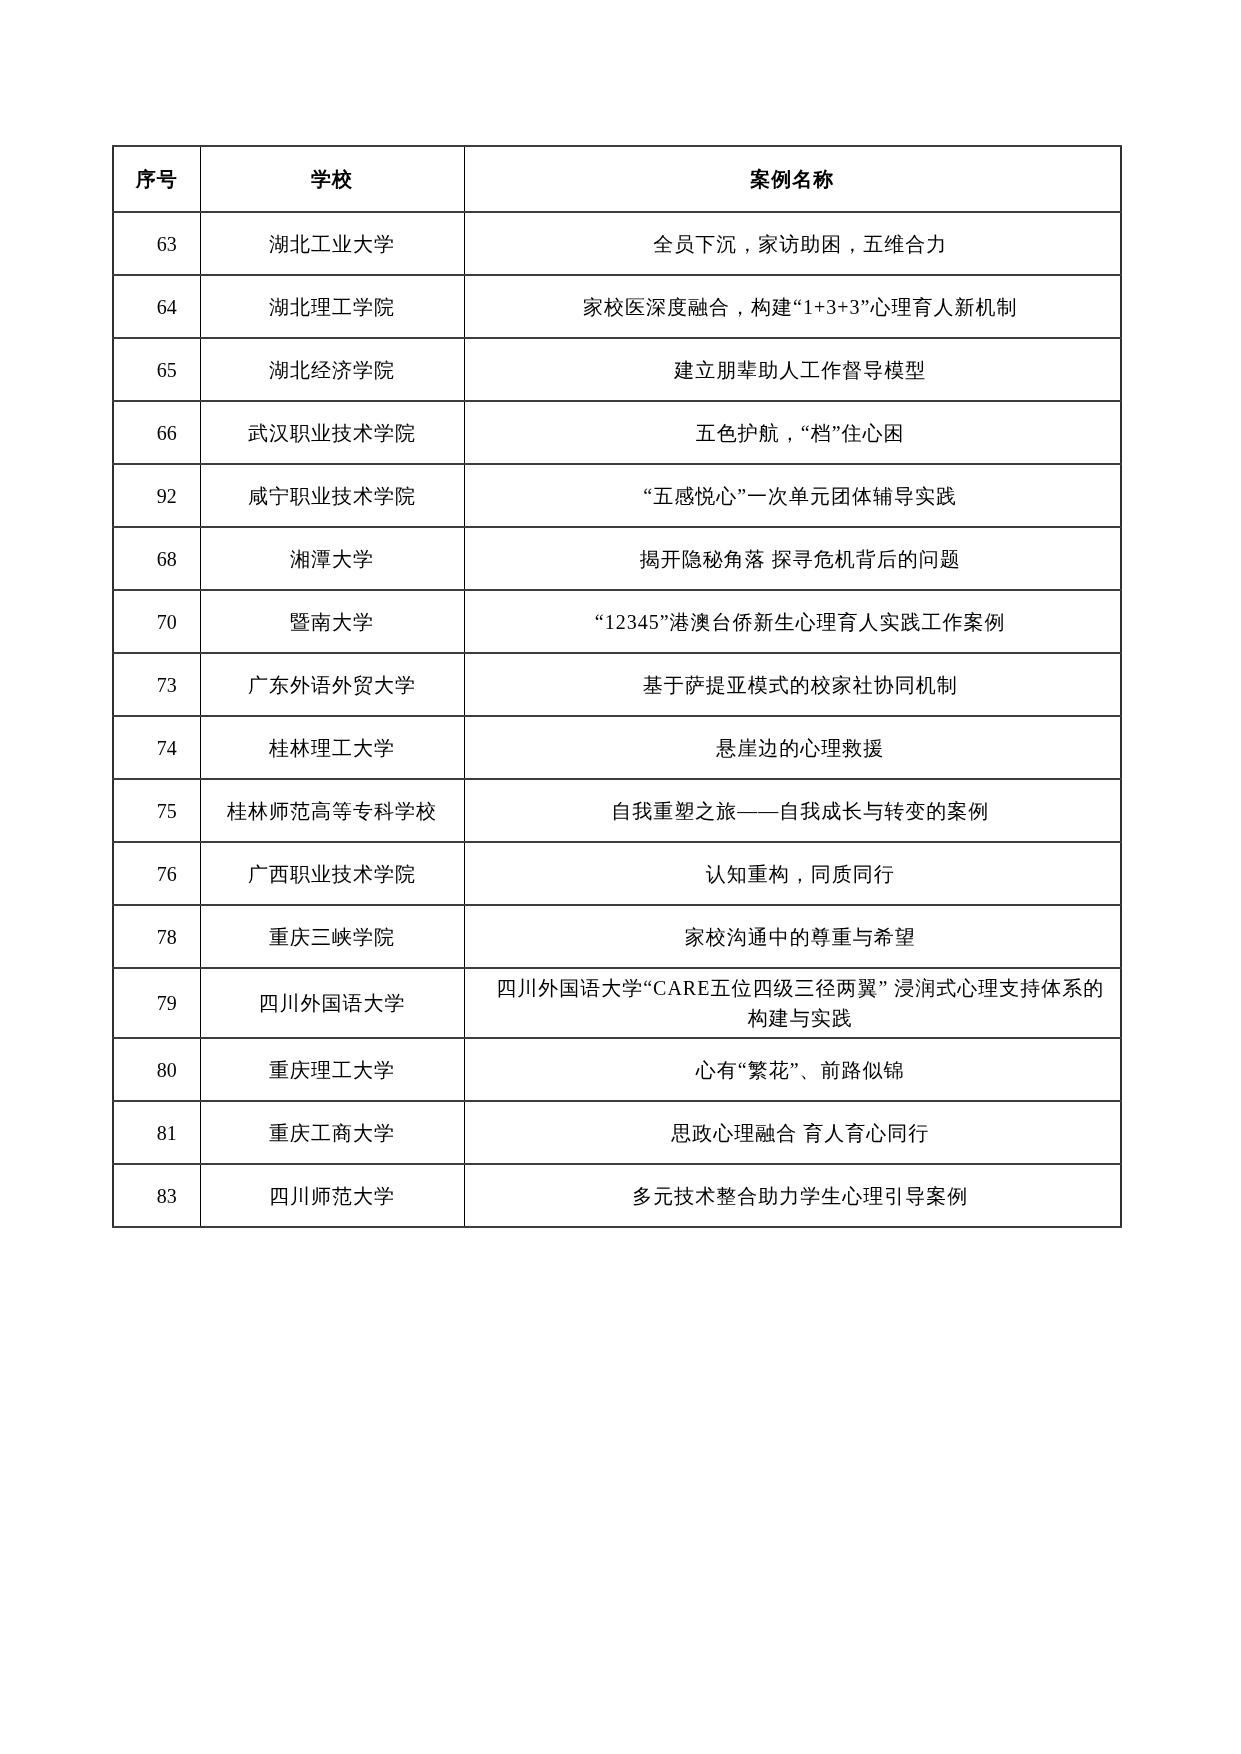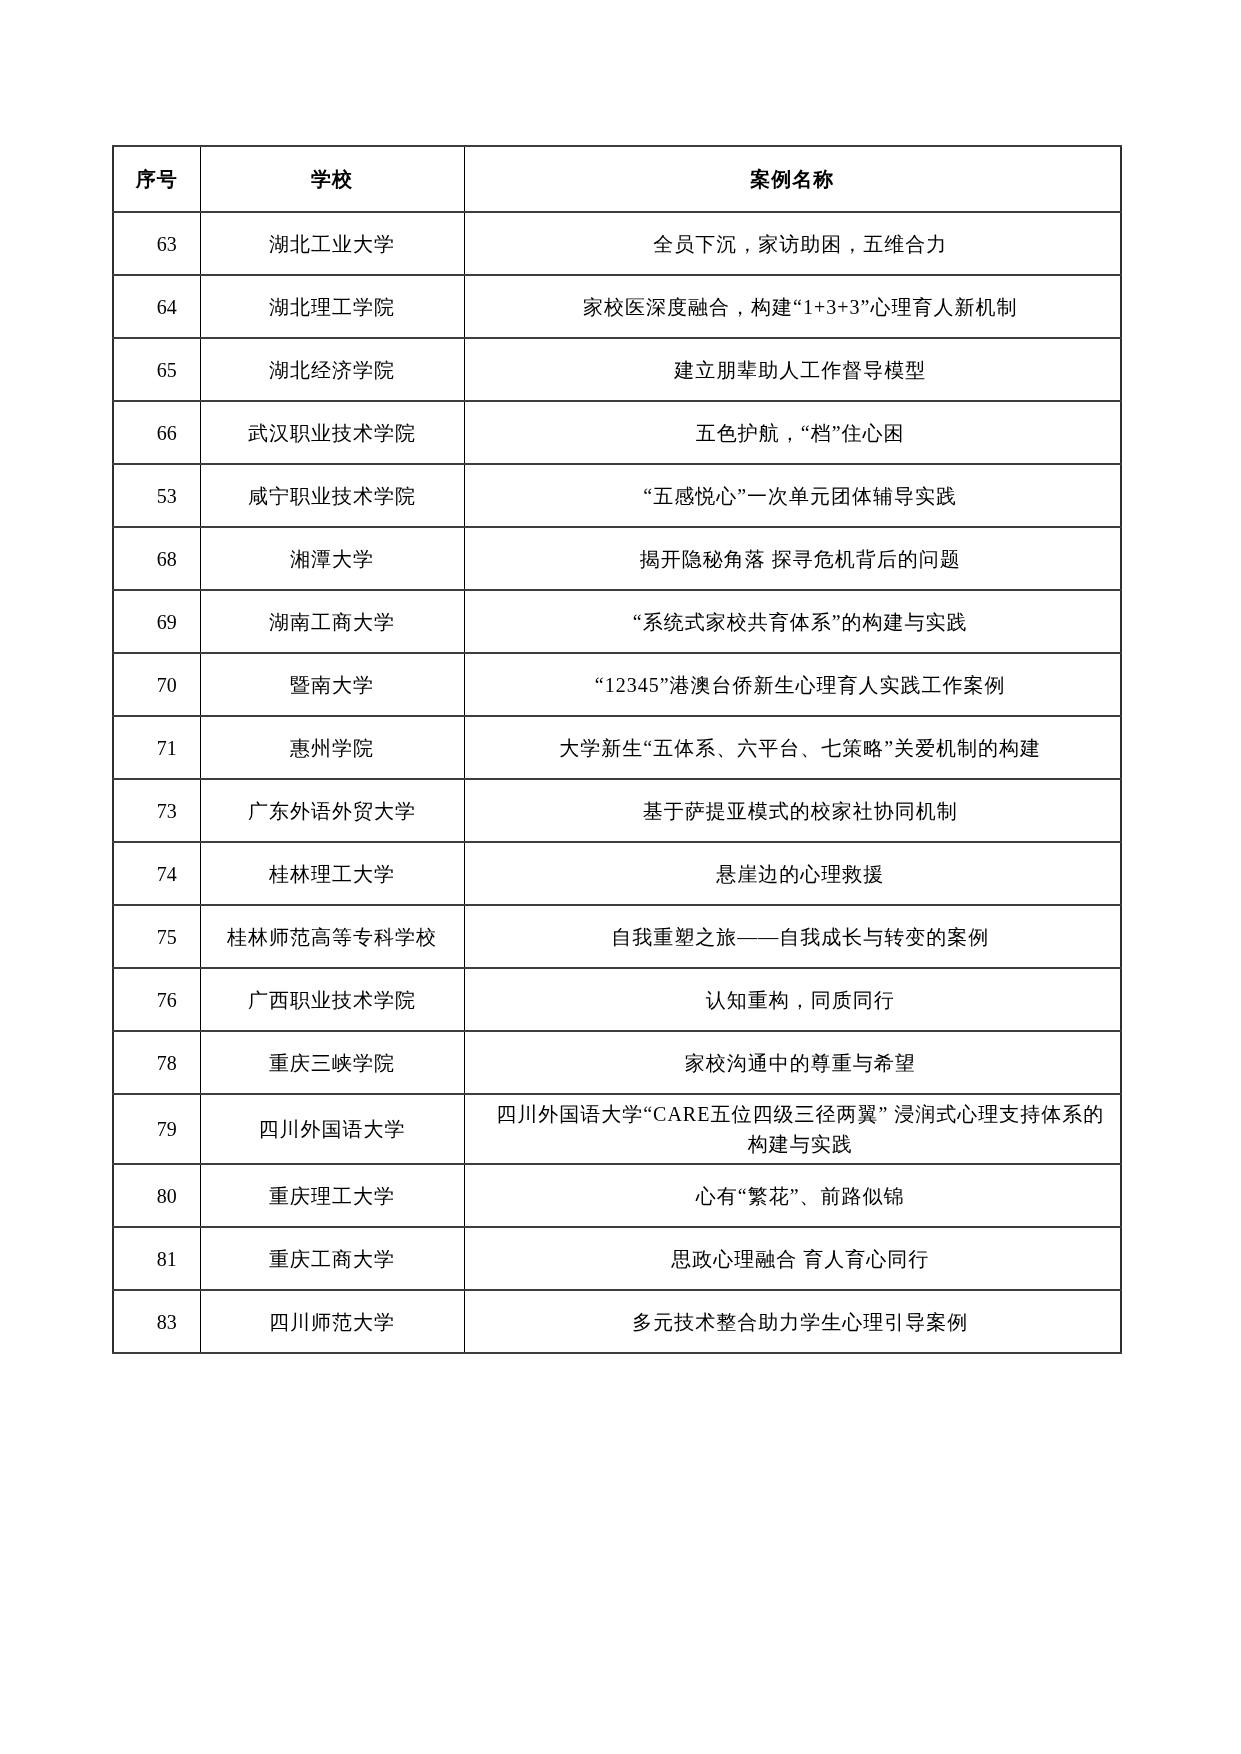--- a/index.html
+++ b/index.html
@@ -88,43 +88,33 @@
           <td data-name="row-number-cell">65</td>
           <td data-name="school-cell">湖北经济学院</td>
           <td data-name="case-name-cell">建立朋辈助人工作督导模型</td>
         </tr>
         <tr data-name="table-row">
           <td data-name="row-number-cell">66</td>
           <td data-name="school-cell">武汉职业技术学院</td>
           <td data-name="case-name-cell">五色护航，“档”住心困</td>
         </tr>
         <tr data-name="table-row">
-          <td data-name="row-number-cell">53</td>
+          <td data-name="row-number-cell">92</td>
           <td data-name="school-cell">咸宁职业技术学院</td>
           <td data-name="case-name-cell">“五感悦心”一次单元团体辅导实践</td>
         </tr>
         <tr data-name="table-row">
           <td data-name="row-number-cell">68</td>
           <td data-name="school-cell">湘潭大学</td>
           <td data-name="case-name-cell">揭开隐秘角落 探寻危机背后的问题</td>
         </tr>
         <tr data-name="table-row">
-          <td data-name="row-number-cell">69</td>
-          <td data-name="school-cell">湖南工商大学</td>
-          <td data-name="case-name-cell">“系统式家校共育体系”的构建与实践</td>
-        </tr>
-        <tr data-name="table-row">
           <td data-name="row-number-cell">70</td>
           <td data-name="school-cell">暨南大学</td>
           <td data-name="case-name-cell">“12345”港澳台侨新生心理育人实践工作案例</td>
-        </tr>
-        <tr data-name="table-row">
-          <td data-name="row-number-cell">71</td>
-          <td data-name="school-cell">惠州学院</td>
-          <td data-name="case-name-cell">大学新生“五体系、六平台、七策略”关爱机制的构建</td>
         </tr>
         <tr data-name="table-row">
           <td data-name="row-number-cell">73</td>
           <td data-name="school-cell">广东外语外贸大学</td>
           <td data-name="case-name-cell">基于萨提亚模式的校家社协同机制</td>
         </tr>
         <tr data-name="table-row">
           <td data-name="row-number-cell">74</td>
           <td data-name="school-cell">桂林理工大学</td>
           <td data-name="case-name-cell">悬崖边的心理救援</td>

